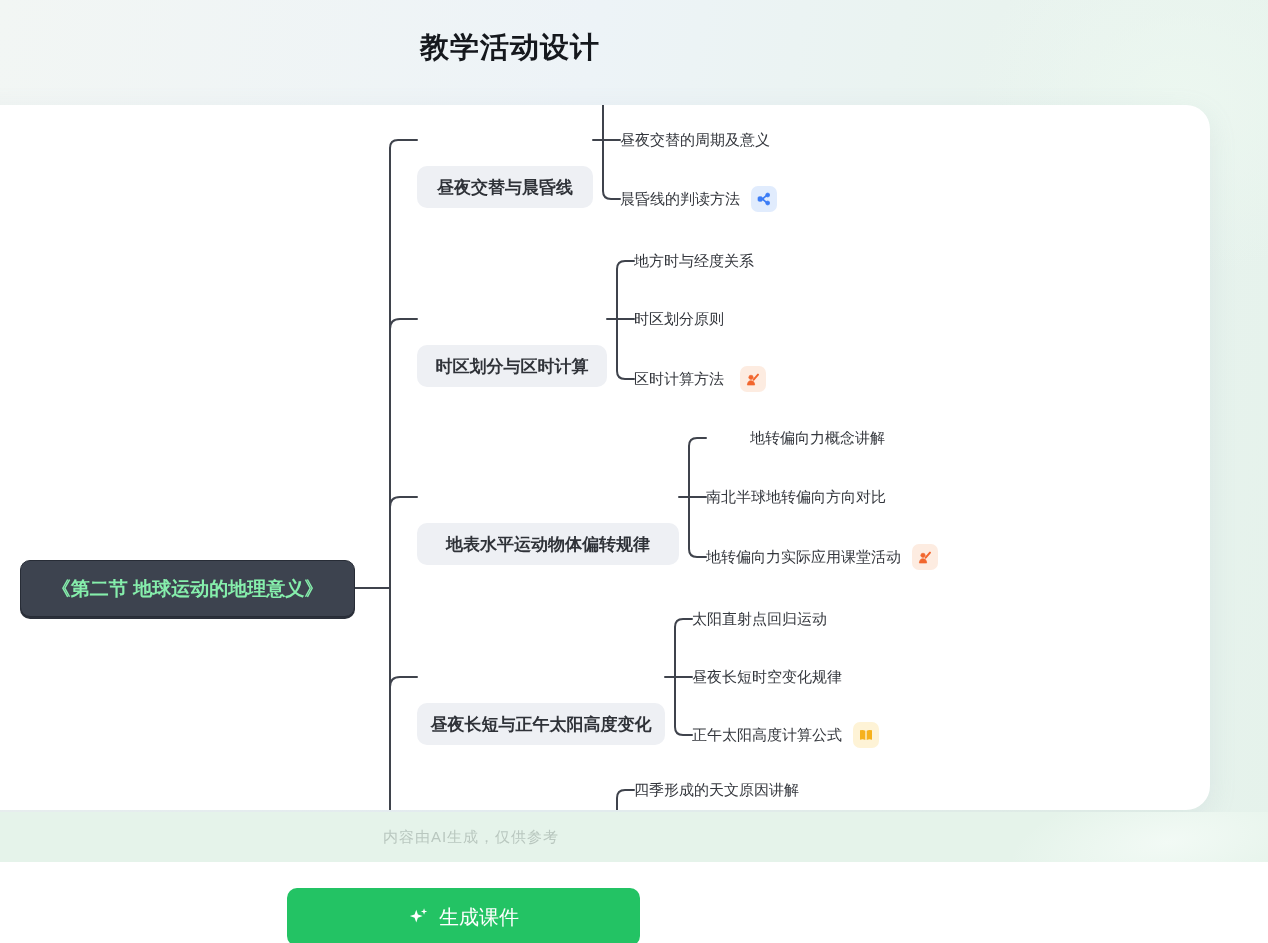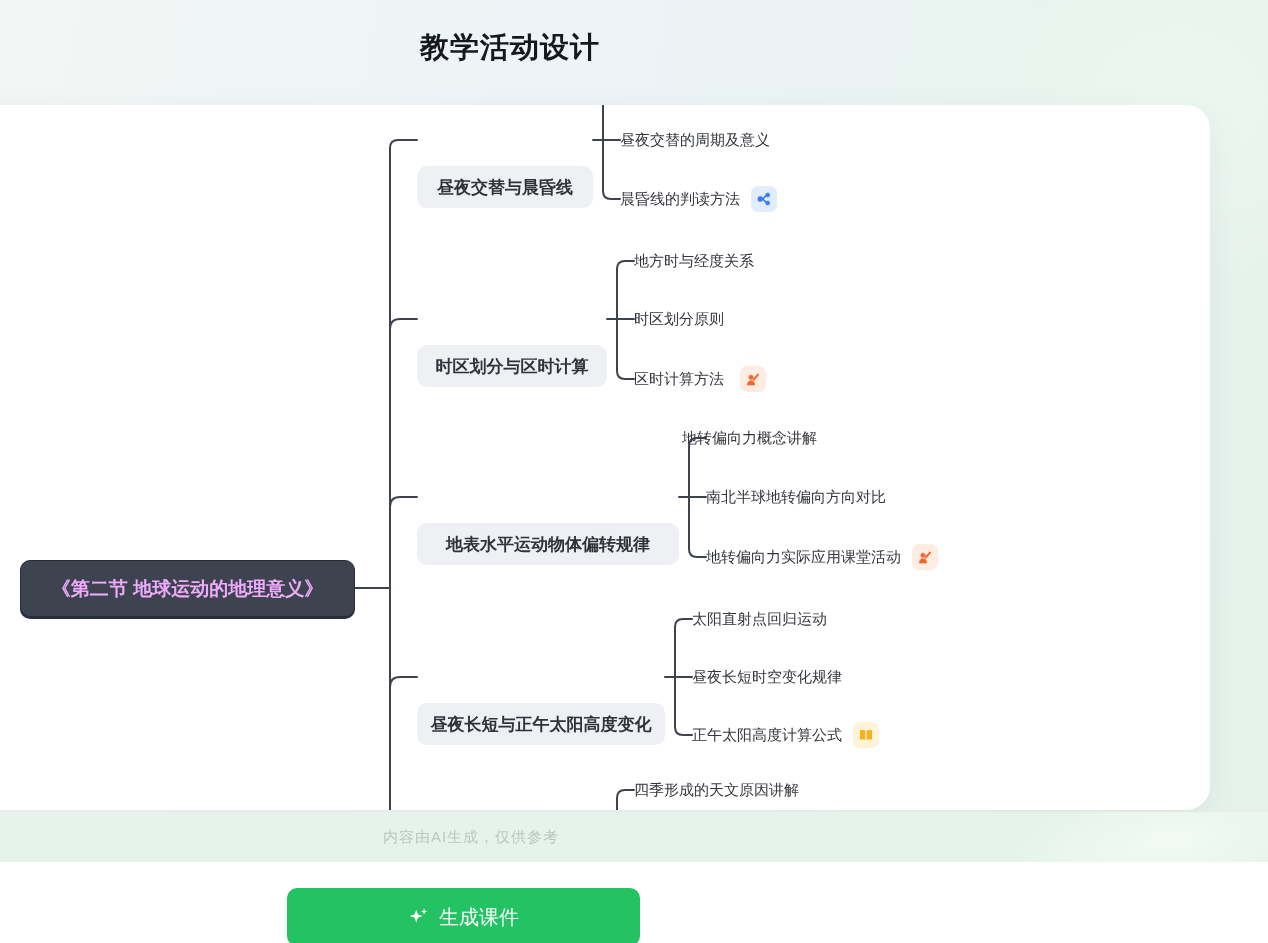--- a/index.html
+++ b/index.html
@@ -22,21 +22,21 @@
   .canvas-panel {
     position:absolute; left:-40px; top:105px; width:1250px; height:705px;
     background:#ffffff; border-radius:24px; overflow:hidden;
     box-shadow:0 8px 28px rgba(145,165,175,0.14);
   }
   .edges { position:absolute; left:0; top:0; width:1250px; height:705px; }
   .node { position:absolute; display:flex; align-items:center; justify-content:center; }
   .root-node {
     left:60px; top:455px; width:335px; height:57px;
     background:#3d434f; border:1px solid #272c36; border-radius:10px;
-    color:#f0abfc; font-size:19px; font-weight:bold;
+    color:#86efac; font-size:19px; font-weight:bold;
     box-shadow:0 2px 0 #2b303a;
   }
   .branch-node {
     left:457px; height:42px;
     background:#eef0f4; border-radius:10px;
     color:#2f3238; font-size:17px; font-weight:600;margin-top:47px;
   }
   .b1 { top:14px;  width:176px; }
   .b2 { top:193px; width:190px; }
   .b3 { top:371px; width:262px; }
@@ -145,21 +145,21 @@
     <span>区时计算方法</span>
     <span class="leaf-icon icon-orange">
       <svg width="16" height="16" viewBox="0 0 24 24" fill="#f2662e" stroke="#f2662e">
         <circle cx="9" cy="9.5" r="3.2"></circle>
         <path d="M3.5,21 Q4,14.5 9,14.5 Q13,14.5 14,18 L14.5,21 Z"></path>
         <path d="M13,13 L19.5,5.5" stroke-width="3" fill="none" stroke-linecap="round"></path>
       </svg>
     </span>
   </div>
 
-  <div class="leaf" style="left:722px; top:333px;">
+  <div class="leaf" style="left:790px; top:333px;">
     <span>地转偏向力概念讲解</span>
   </div>
   <div class="leaf" style="left:746px; top:392px;">
     <span>南北半球地转偏向方向对比</span>
   </div>
   <div class="leaf" style="left:746px; top:452px;">
     <span>地转偏向力实际应用课堂活动</span>
     <span class="leaf-icon icon-orange">
       <svg width="16" height="16" viewBox="0 0 24 24" fill="#f2662e" stroke="#f2662e">
         <circle cx="9" cy="9.5" r="3.2"></circle>

